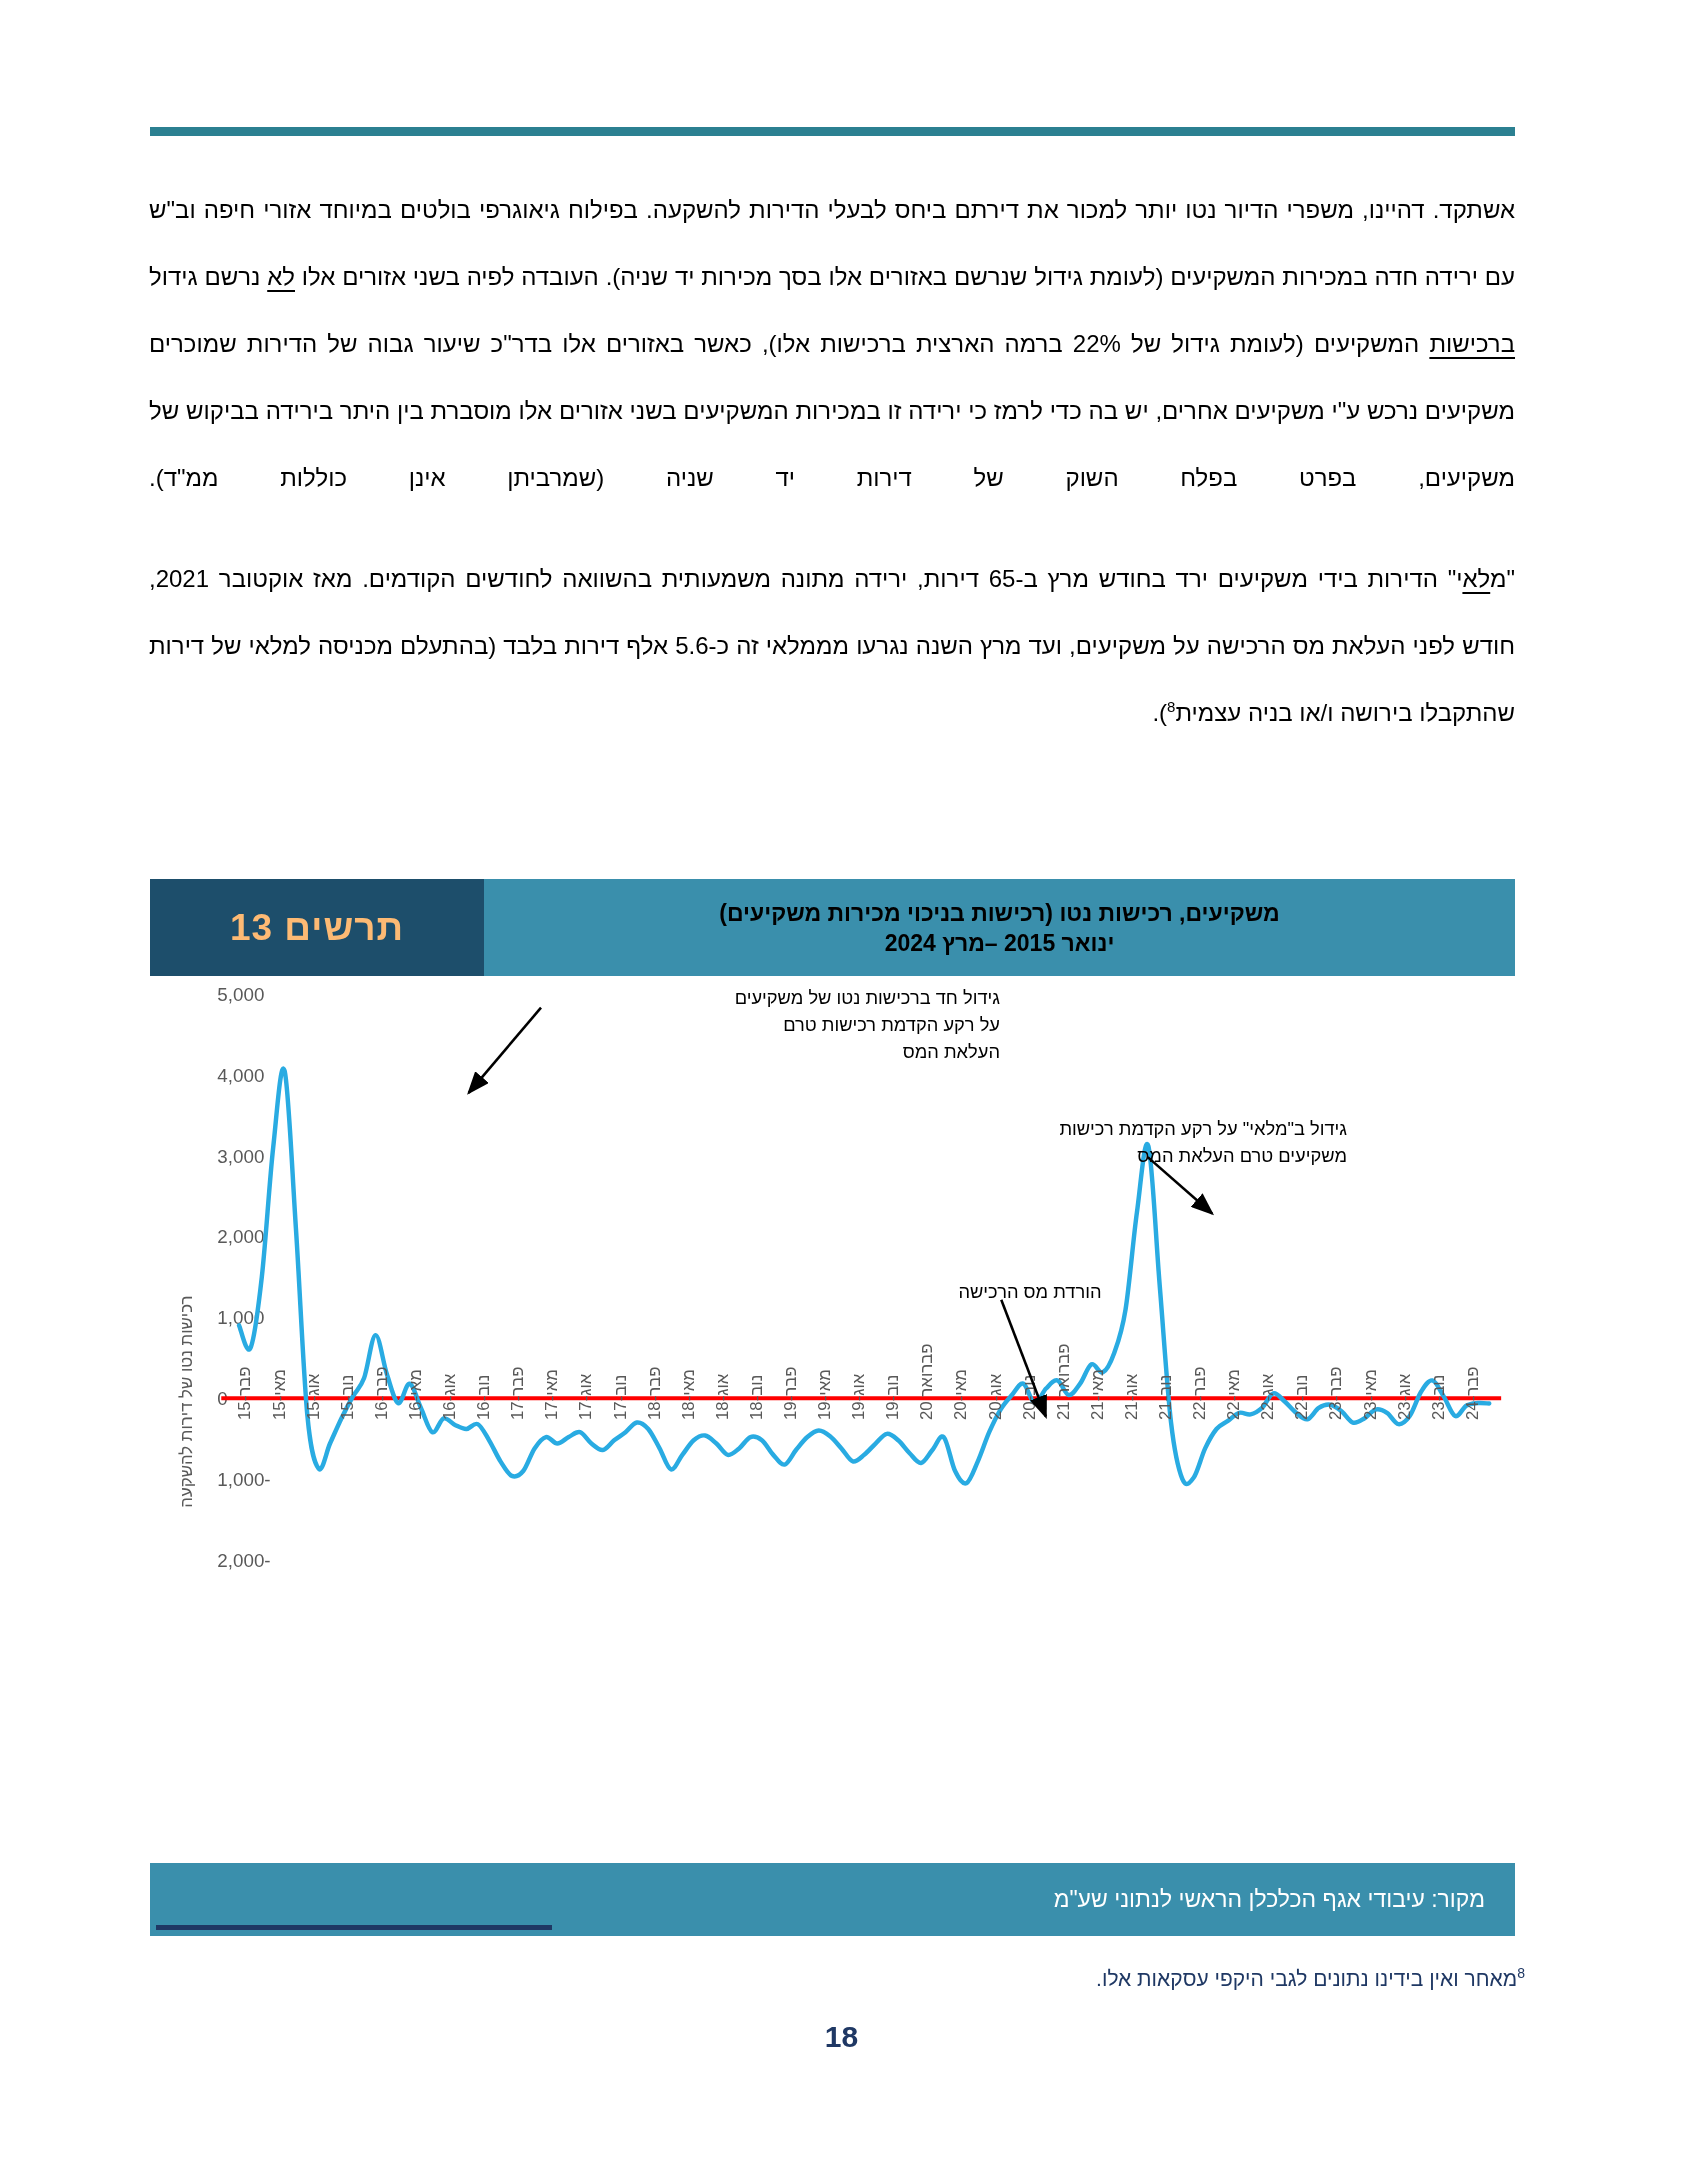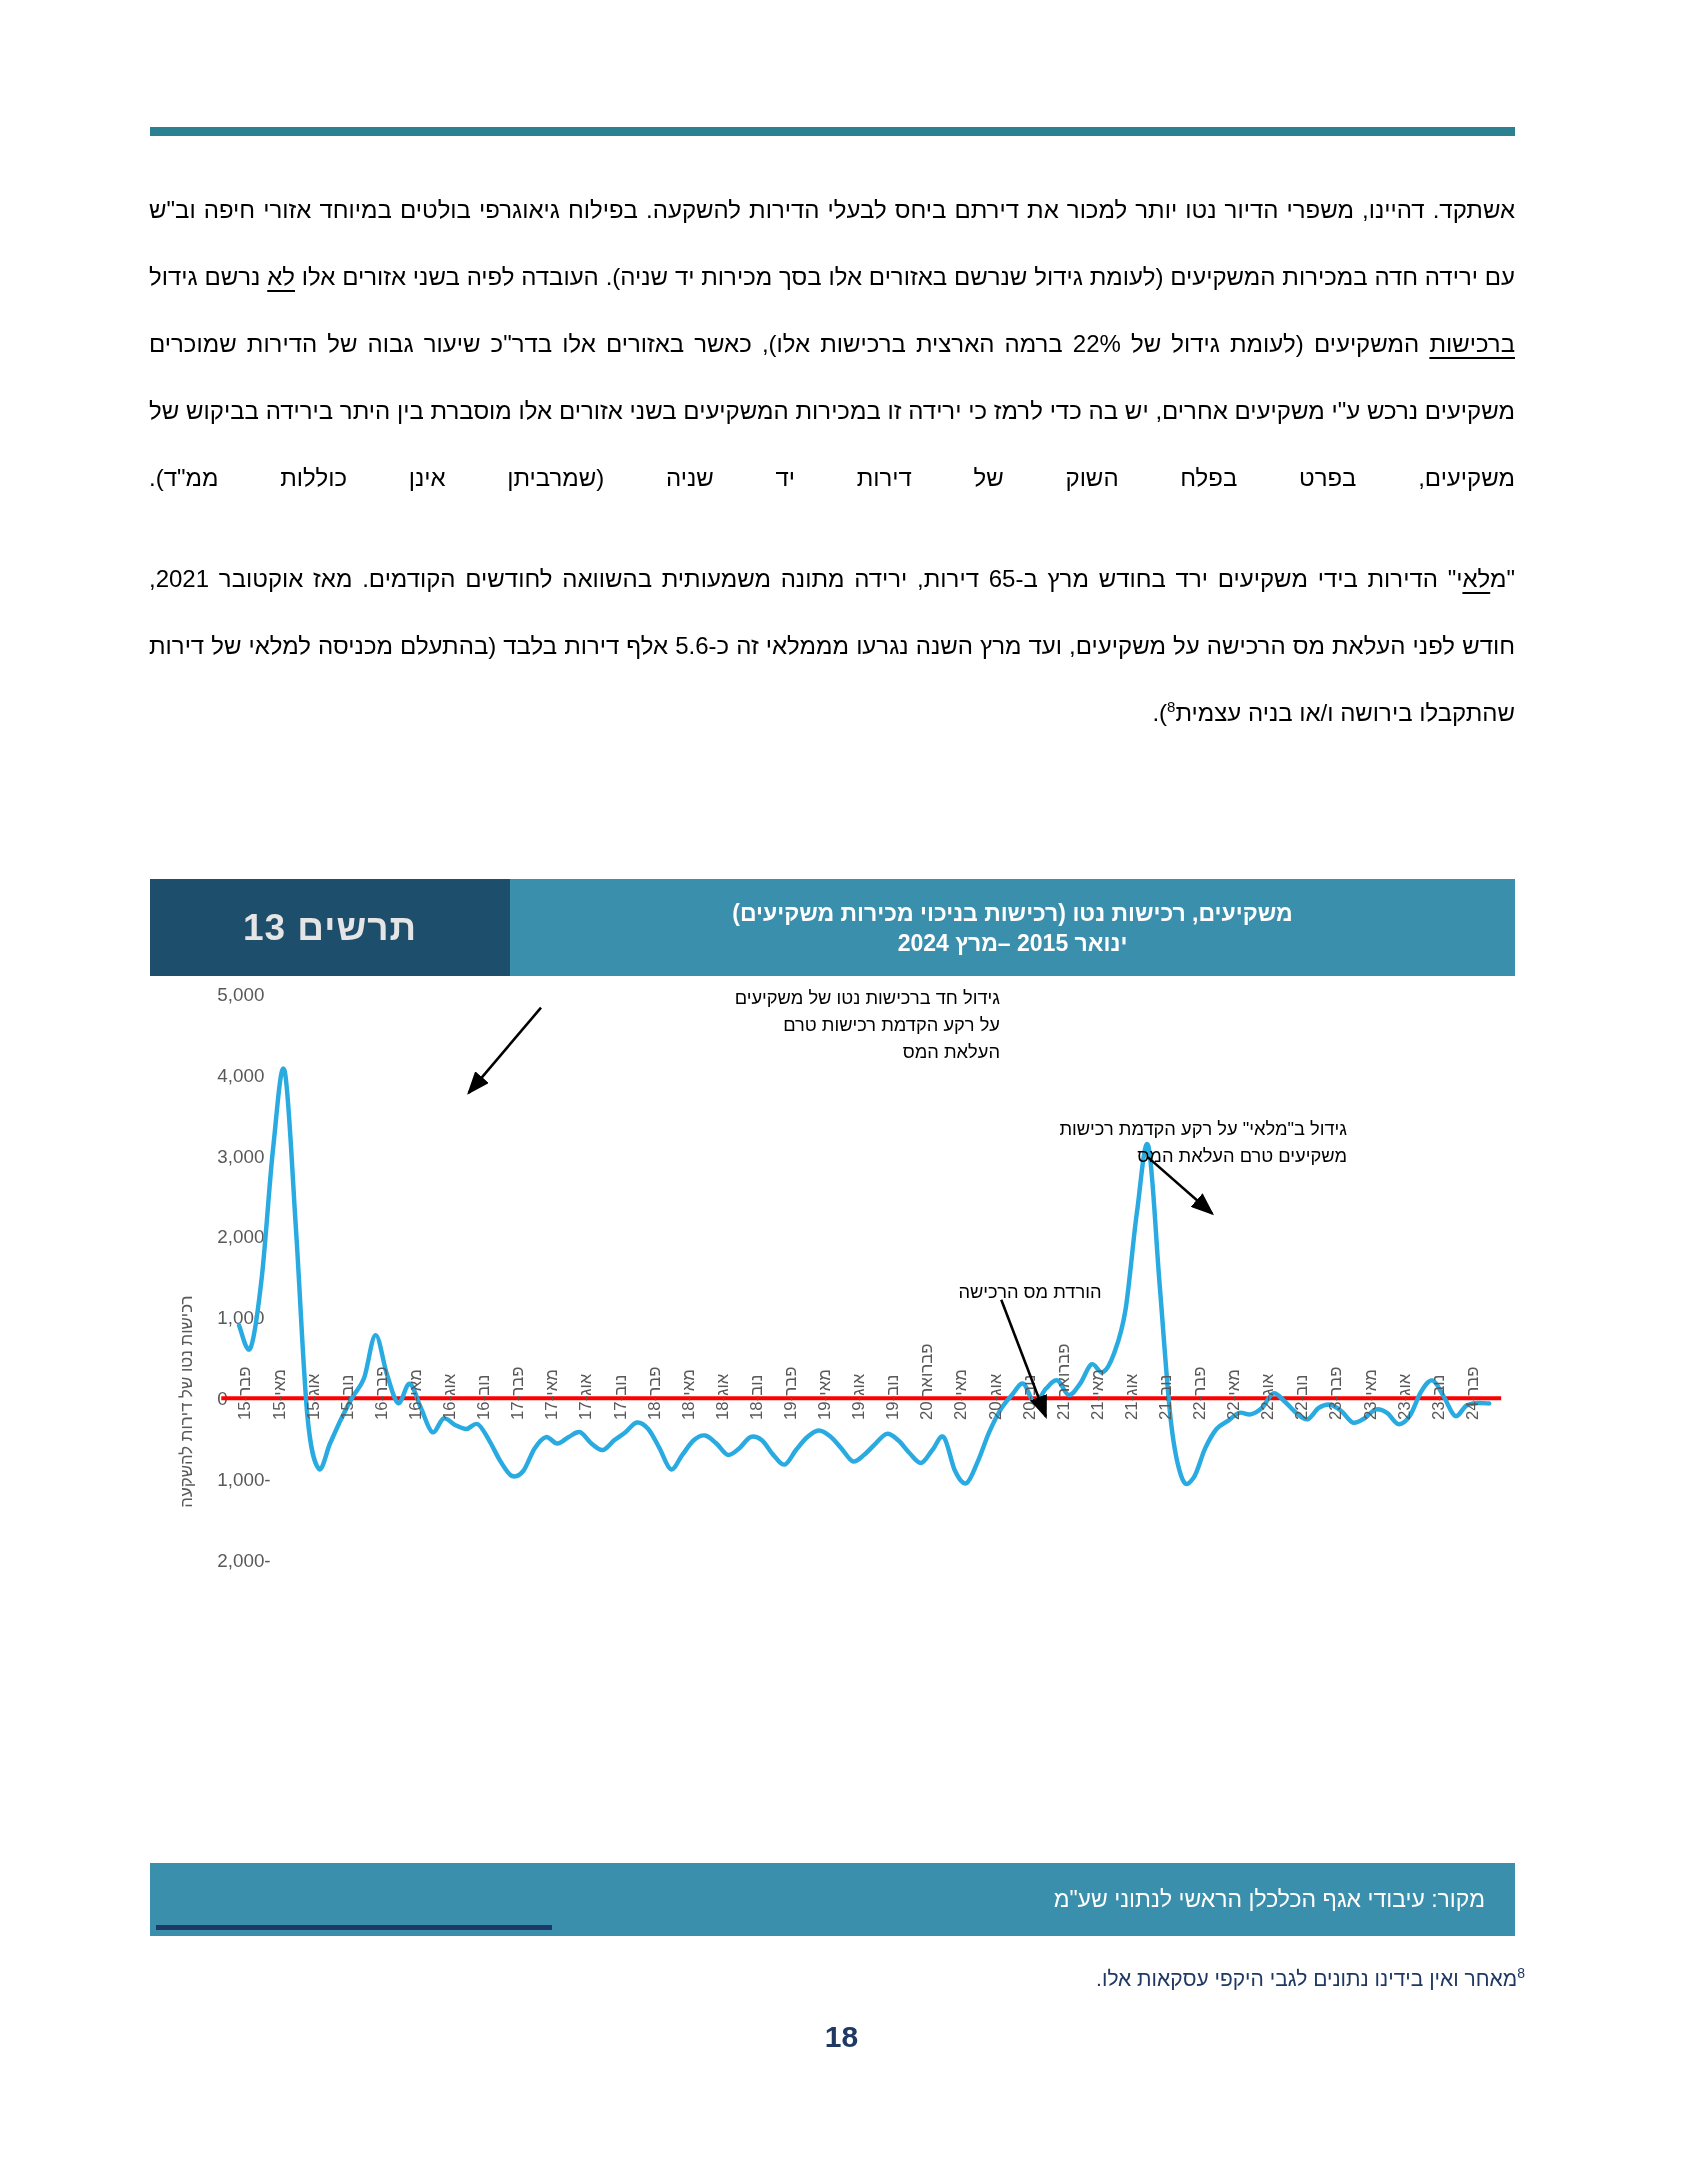--- a/index.html
+++ b/index.html
@@ -54,35 +54,35 @@
     top: 879px;
     width: 1365px;
   }
   .fig-head {
     display: flex;
     flex-direction: row;
     width: 100%;
     height: 97px;
   }
   .fig-head-right {
-    width: 360px;
+    width: 334px;
     background: #1d4e6b;
-    color: #e5e5e5;
+    color: #fdba74;
     display: flex;
     align-items: center;
     justify-content: center;
     font-size: 37px;
     font-weight: bold;
     letter-spacing: 1px;
     direction: rtl;
   }
   .fig-head-left {
     flex: 1 1 auto;
     background: #3a8fac;
-    color: #ffffff;
+    color: #000000;
     display: flex;
     flex-direction: column;
     align-items: center;
     justify-content: center;
     font-size: 23px;
     font-weight: bold;
     line-height: 30px;
     direction: rtl;
     padding: 20px 20px;
     box-sizing: border-box;

